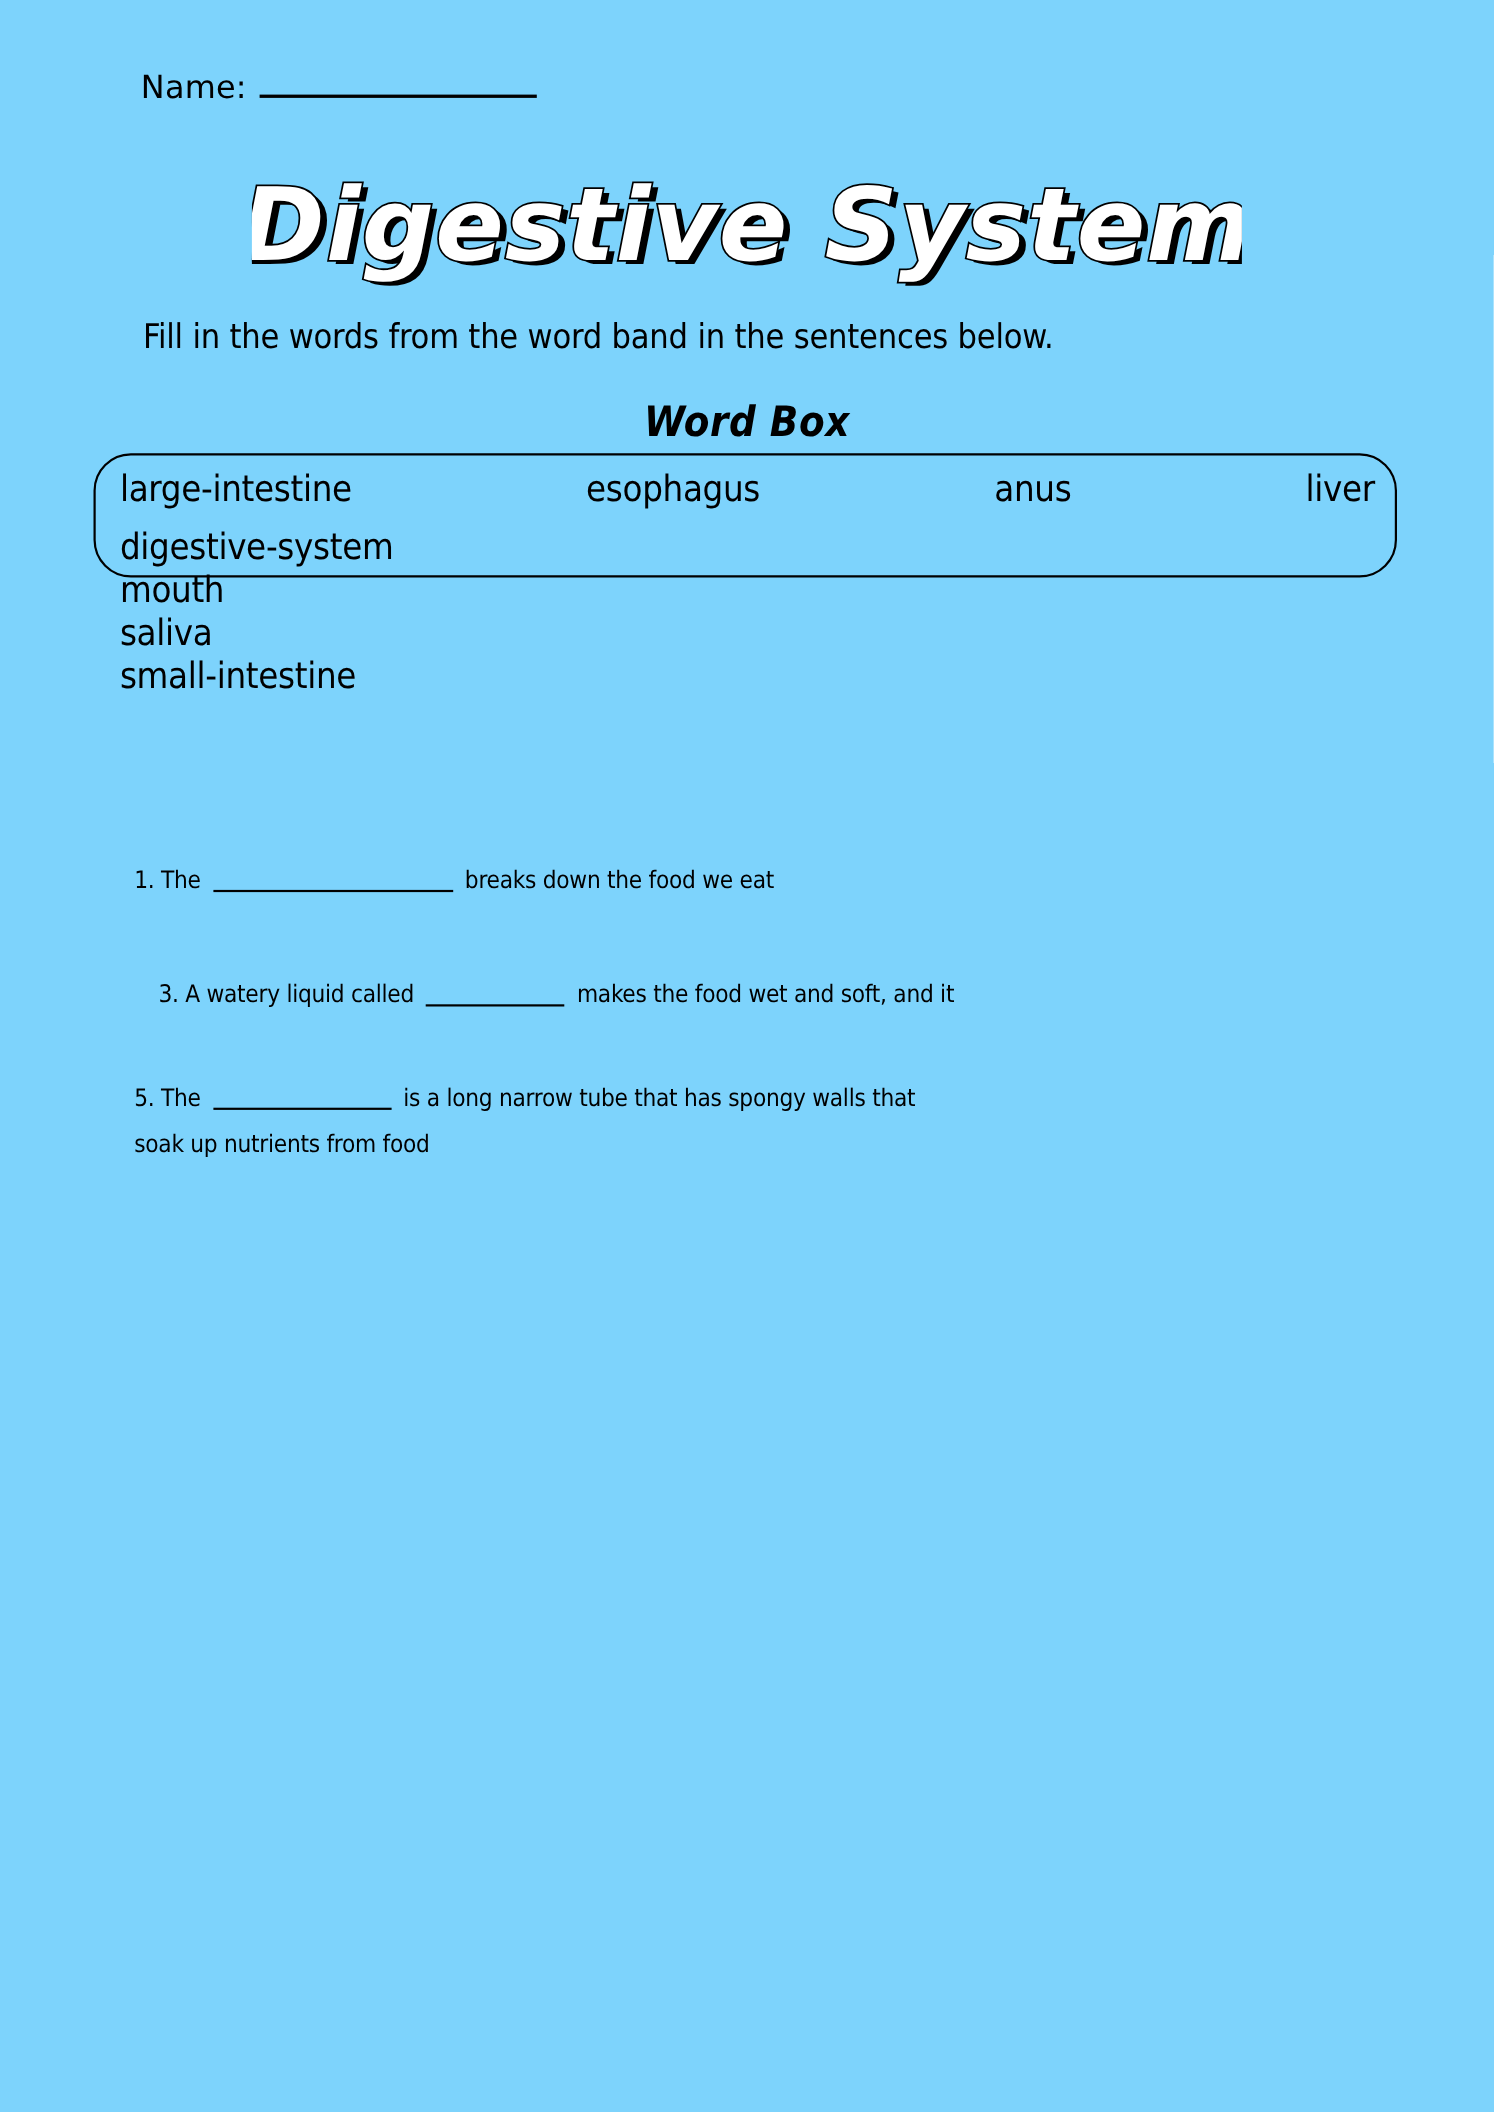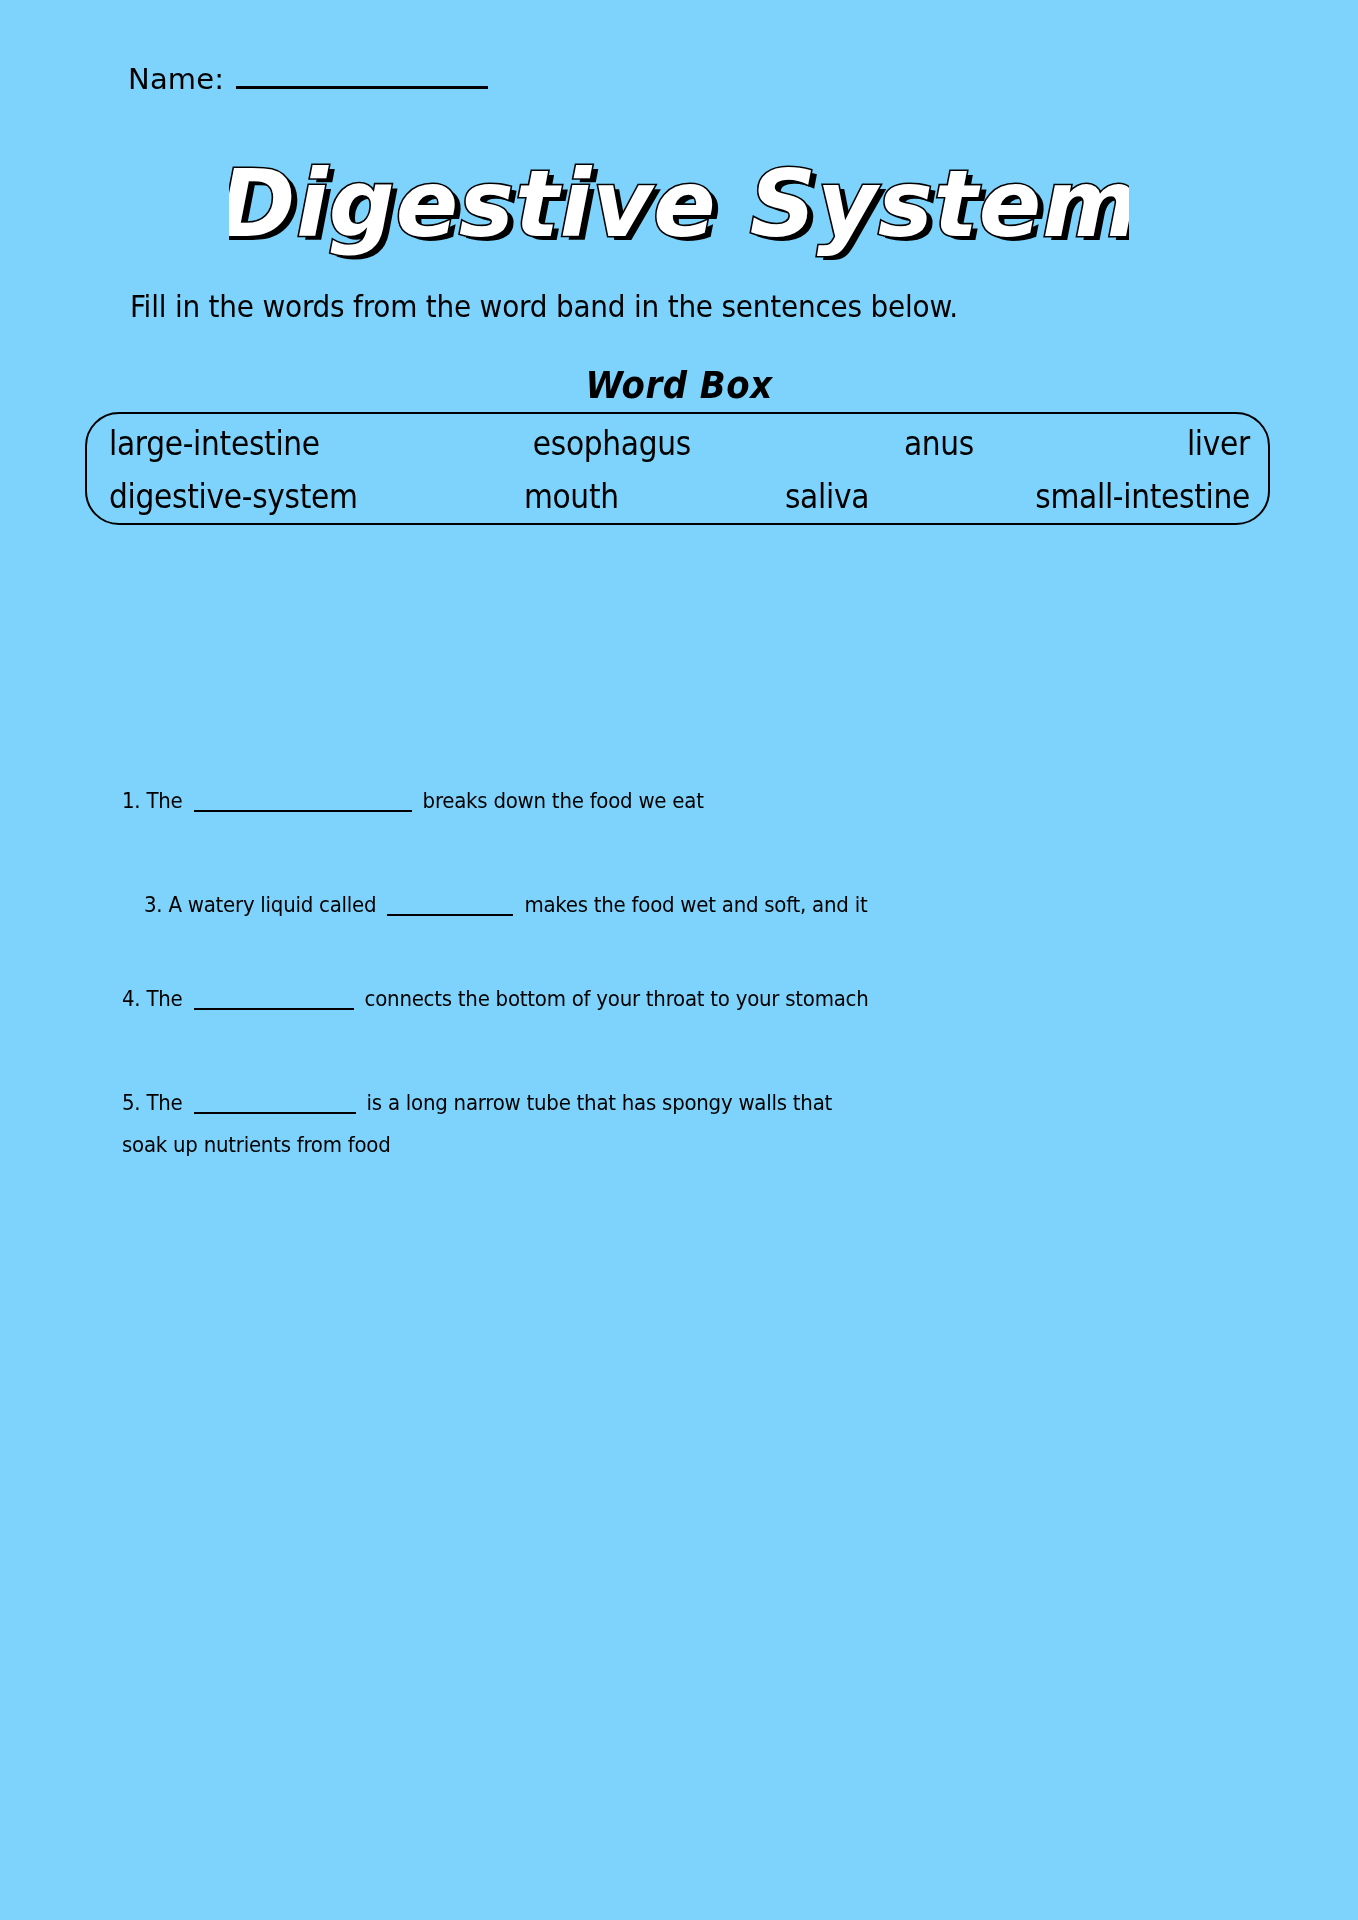--- a/index.html
+++ b/index.html
@@ -125,21 +125,21 @@
     right: 18px;
     display: flex;
     justify-content: space-between;
     align-items: baseline;
     font-family: "DejaVu Sans Condensed", "DejaVu Sans", sans-serif;
     font-size: 33px;
     letter-spacing: -0.3px;
     white-space: nowrap;
   }
   .wordbox-row.row1 { top: 10px; }
-  .wordbox-row.row2 { top: 63px; }
+  .wordbox-row.row2 { top: 63px; flex-direction: column; }
 
   
   .questions {
     position: absolute;
     left: 122px;
     top: 780px;
     width: 1120px;
   }
   .q {
     position: relative;
@@ -219,28 +219,20 @@
 
     <div class="q" style="margin-bottom:52px;margin-left:22px;">
       <span class="q-line">
         <span class="q-num">3.</span>
         <span>A watery liquid called</span>
         <span class="blank w3"></span>
         <span>makes the food wet and soft, and it</span>
       </span>
     </div>
 
-    <div class="q" style="margin-bottom:62px;">
-      <span class="q-line">
-        <span class="q-num">4.</span>
-        <span>The</span>
-        <span class="blank w4"></span>
-        <span>connects the bottom of your throat to your stomach</span>
-      </span>
-    </div>
 
     <div class="q" style="margin-bottom:52px;">
       <span class="q-line">
         <span class="q-num">5.</span>
         <span>The</span>
         <span class="blank w5"></span>
         <span>is a long narrow tube that has spongy walls that</span>
       </span>
       <span class="q-line">soak up nutrients from food</span>
     </div>

